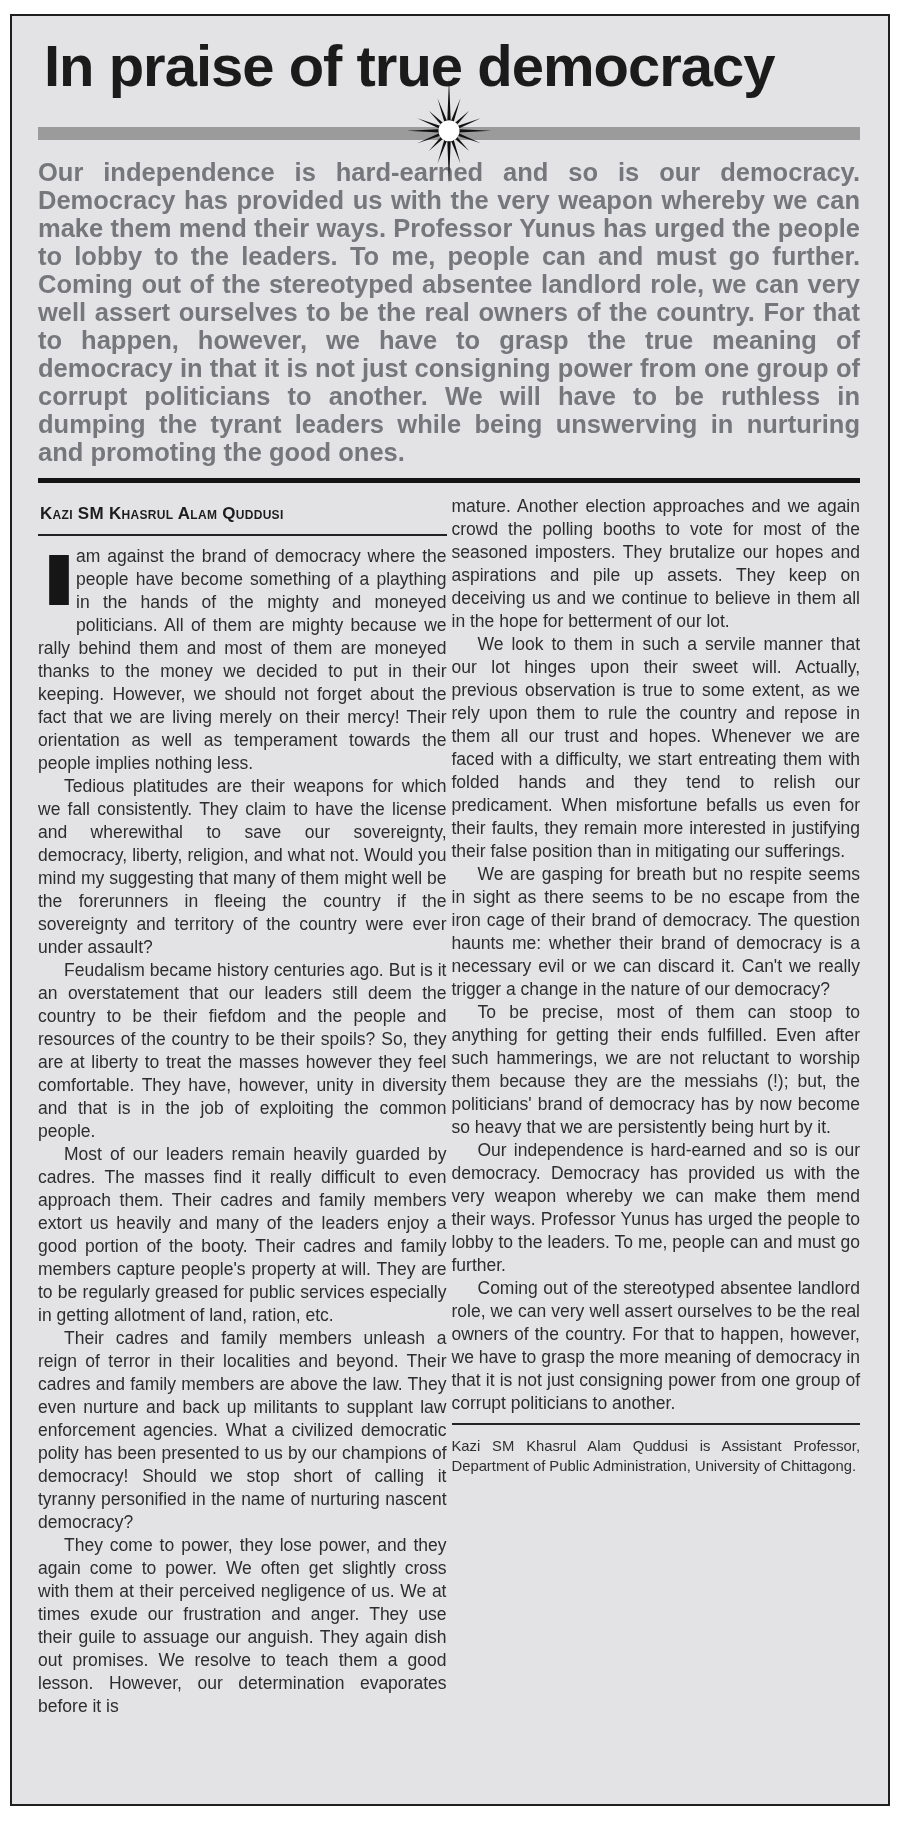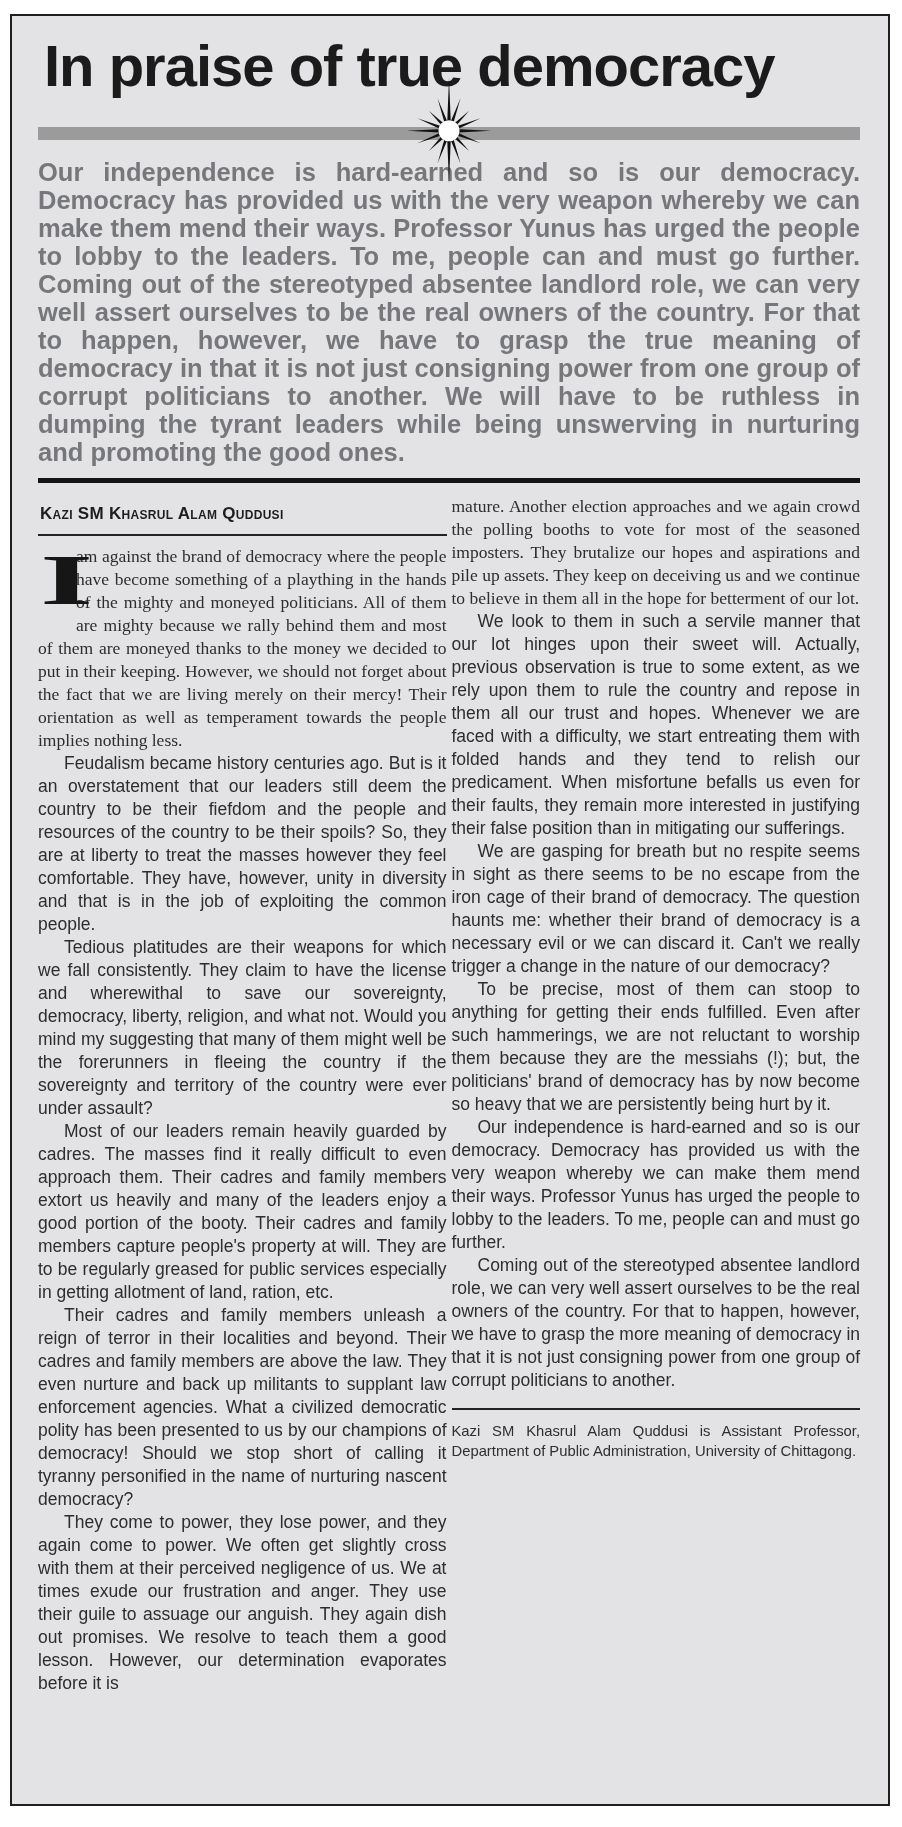--- a/index.html
+++ b/index.html
@@ -22,27 +22,27 @@
   }
   .thick-rule{height:5px;background:#141414;margin-top:12px;}
   .columns{display:flex;gap:5px;margin-top:12px;}
   .col{flex:1;min-width:0;font-size:17.5px;line-height:23px;color:#2d2d2d;text-align:justify;}
   .byline{
     font-size:17px;font-weight:bold;color:#1d1d1d;font-variant:small-caps;
     letter-spacing:0.3px;padding:7px 0 9px 2px;border-bottom:2px solid #222;
     margin-bottom:9px;white-space:nowrap;
   }
   .col p{margin:0;text-indent:26px;}
-  .col p.first{text-indent:0;font-family:Liberation Serif, serif;}
+  .col p.first{text-indent:0;}
   .dropcap{
     float:left;font-weight:bold;font-size:72px;line-height:62px;color:#161616;
     width:24px;height:66px;margin:4px 12px 2px 2px;
     transform:scaleX(1.9);transform-origin:left center;
   }
-  .credit-block{margin-top:16px;border-top:2px solid #222;padding-top:12px;}
+  .credit-block{margin-top:8px;border-top:2px solid #222;padding-top:12px;}
   .credit{font-size:14.8px;line-height:1.35;color:#2f2f2f;text-align:justify;text-indent:0 !important;}
 </style>
 </head>
 <body>
 
 <div class="frame">
 
   <h1 class="headline">In praise of true democracy</h1>
 
   <div class="separator">
@@ -72,22 +72,22 @@
 
   <div class="intro">Our independence is hard-earned and so is our democracy. Democracy has provided us with the very weapon whereby we can make them mend their ways. Professor Yunus has urged the people to lobby to the leaders. To me, people can and must go further.  Coming out of the stereotyped absentee landlord role, we can very well assert ourselves to be the real owners of the country. For that to happen, however, we have to grasp the true meaning of democracy in that it is not just consigning power from one group of corrupt politicians to another. We will have to be ruthless in dumping the tyrant leaders while being unswerving in nurturing and promoting the good ones.</div>
 
   <div class="thick-rule"></div>
 
   <div class="columns">
 
     <div class="col">
       <div class="byline">Kazi SM Khasrul Alam Quddusi</div>
       <p class="first"><span class="dropcap">I</span><span>am against the brand of democracy where the people have become something of a plaything in the hands of the mighty and moneyed politicians. All of them are mighty because we rally behind them and most of them are moneyed thanks to the money we decided to put in their keeping. However, we should not forget about the fact that we are living merely on their mercy!  Their orientation as well as temperament towards the people implies nothing less.</span></p>
+      <p>Tedious platitudes are their weapons for which we fall consistently. They claim to have the license and wherewithal to save our sovereignty, democracy, liberty, religion, and what not. Would you mind my suggesting that many of them might well be the forerunners in fleeing the country if the sovereignty and territory of the country were ever under assault?</p>
       <p>Feudalism became history centuries ago. But is it an overstatement that our leaders still deem the country to be their fiefdom and the people and resources of the country to be their spoils? So, they are at liberty to treat the masses however they feel comfortable. They have, however, unity in diversity and that is in the job of exploiting the common people.</p>
-      <p>Tedious platitudes are their weapons for which we fall consistently. They claim to have the license and wherewithal to save our sovereignty, democracy, liberty, religion, and what not. Would you mind my suggesting that many of them might well be the forerunners in fleeing the country if the sovereignty and territory of the country were ever under assault?</p>
       <p>Most of our leaders remain heavily guarded by cadres. The masses find it really difficult to even approach them. Their cadres and family members extort us heavily and many of the leaders enjoy a good portion of the booty. Their cadres and family members capture people's property at will. They are to be regularly greased for public services especially in getting allotment of land, ration, etc.</p>
       <p>Their cadres and family members unleash a reign of terror in their localities and beyond. Their cadres and family members are above the law. They even nurture and back up militants to supplant law enforcement agencies. What a civilized democratic polity has been presented to us by our champions of democracy! Should we stop short of calling it tyranny personified in the name of nurturing nascent democracy?</p>
       <p>They come to power, they lose power, and they again come to power. We often get slightly cross with them at their perceived negligence of us. We at times exude our frustration and anger. They use their guile to assuage our anguish. They again dish out promises. We resolve to teach them a good lesson. However, our determination evaporates before it is</p>
     </div>
 
     <div class="col">
       <p class="first">mature. Another election approaches and we again crowd the polling booths to vote for most of the seasoned imposters. They brutalize our hopes and aspirations and pile up assets. They keep on deceiving us and we continue to believe in them all in the hope for betterment of our lot.</p>
       <p>We look to them in such a servile manner that our lot hinges upon their sweet will. Actually, previous observation is true to some extent, as we rely upon them to rule the country and repose in them all our trust and hopes. Whenever we are faced with a difficulty, we start entreating them with folded hands and they tend to relish our predicament. When misfortune befalls us even for their faults, they remain more interested in justifying their false position than in mitigating our sufferings.</p>
       <p>We are gasping for breath but no respite seems in sight as there seems to be no escape from the iron cage of their brand of democracy. The question haunts me: whether their brand of democracy is a necessary evil or we can discard it. Can't we really trigger a change in the nature of our democracy?</p>
       <p>To be precise, most of them can stoop to anything for getting their ends fulfilled. Even after such hammerings, we are not reluctant to worship them because they are the messiahs (!); but, the politicians' brand of democracy has by now become so heavy that we are persistently being hurt by it.</p>

